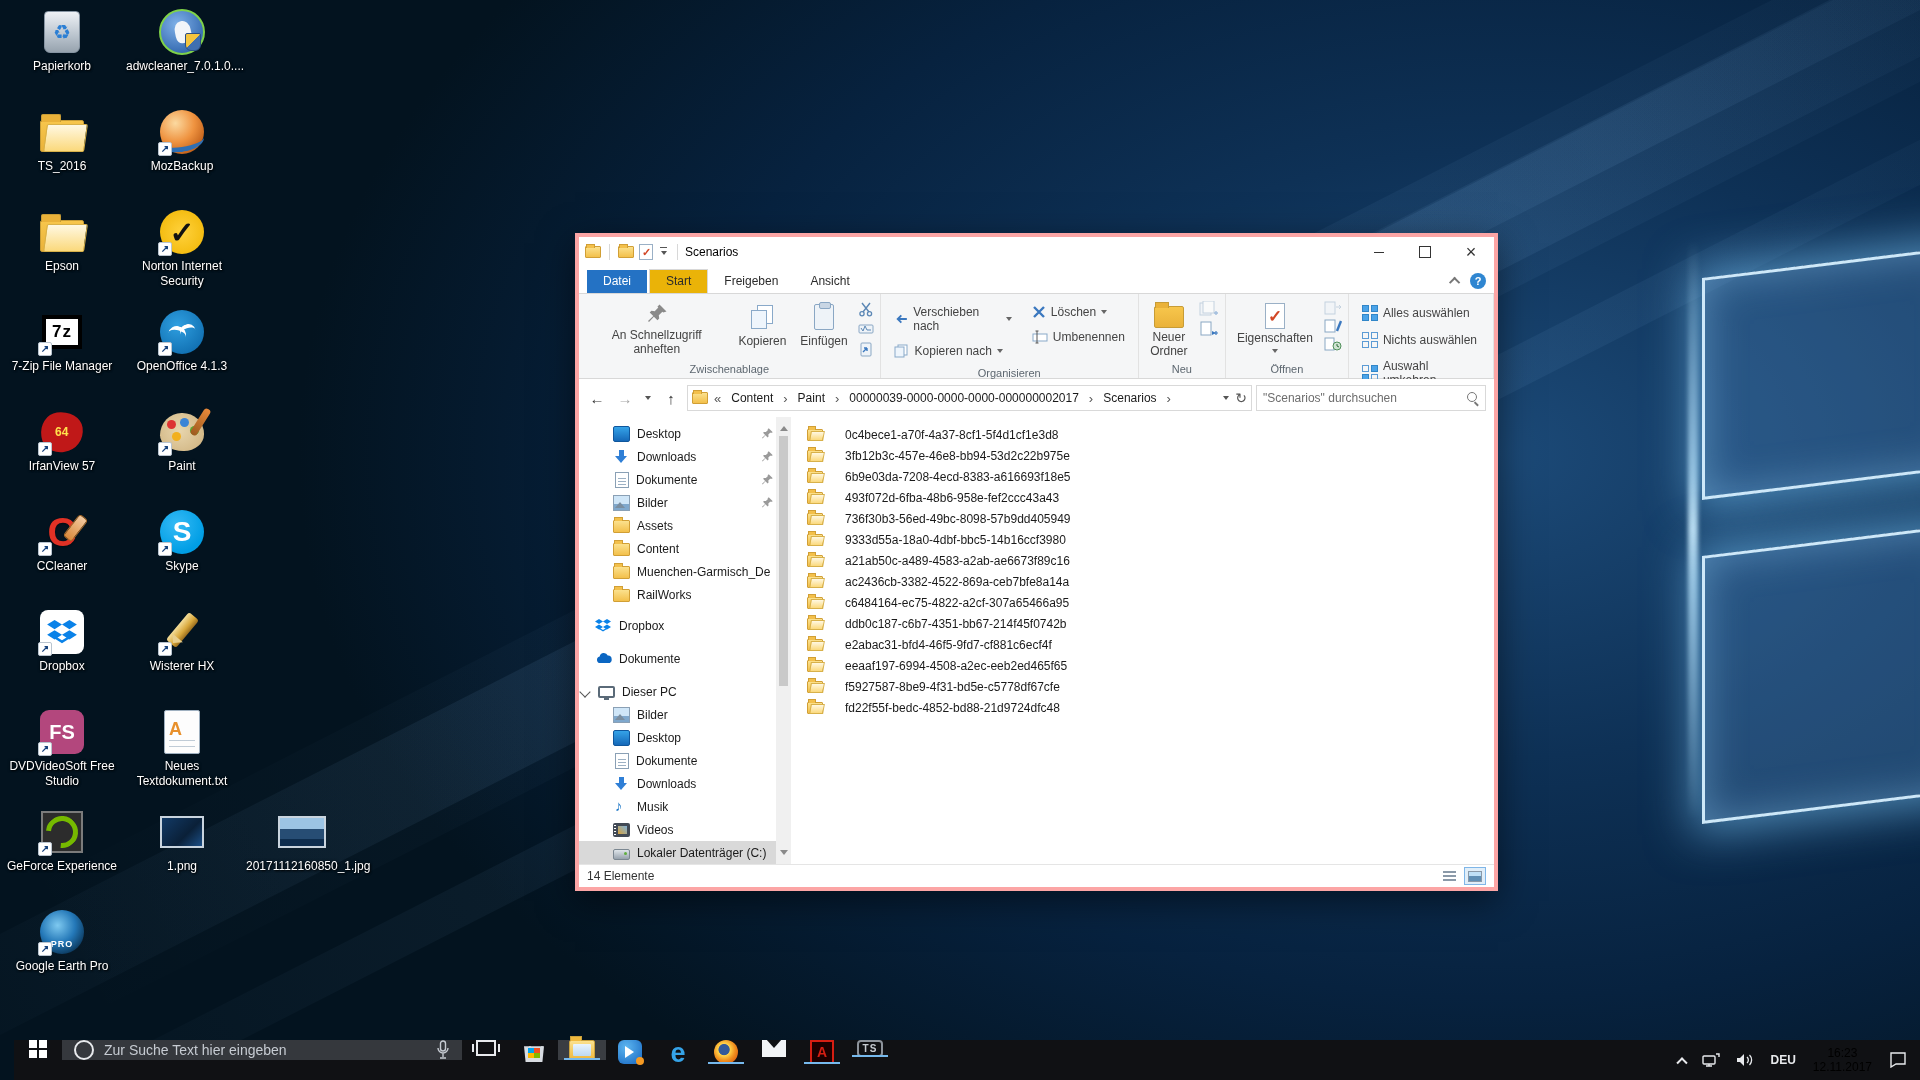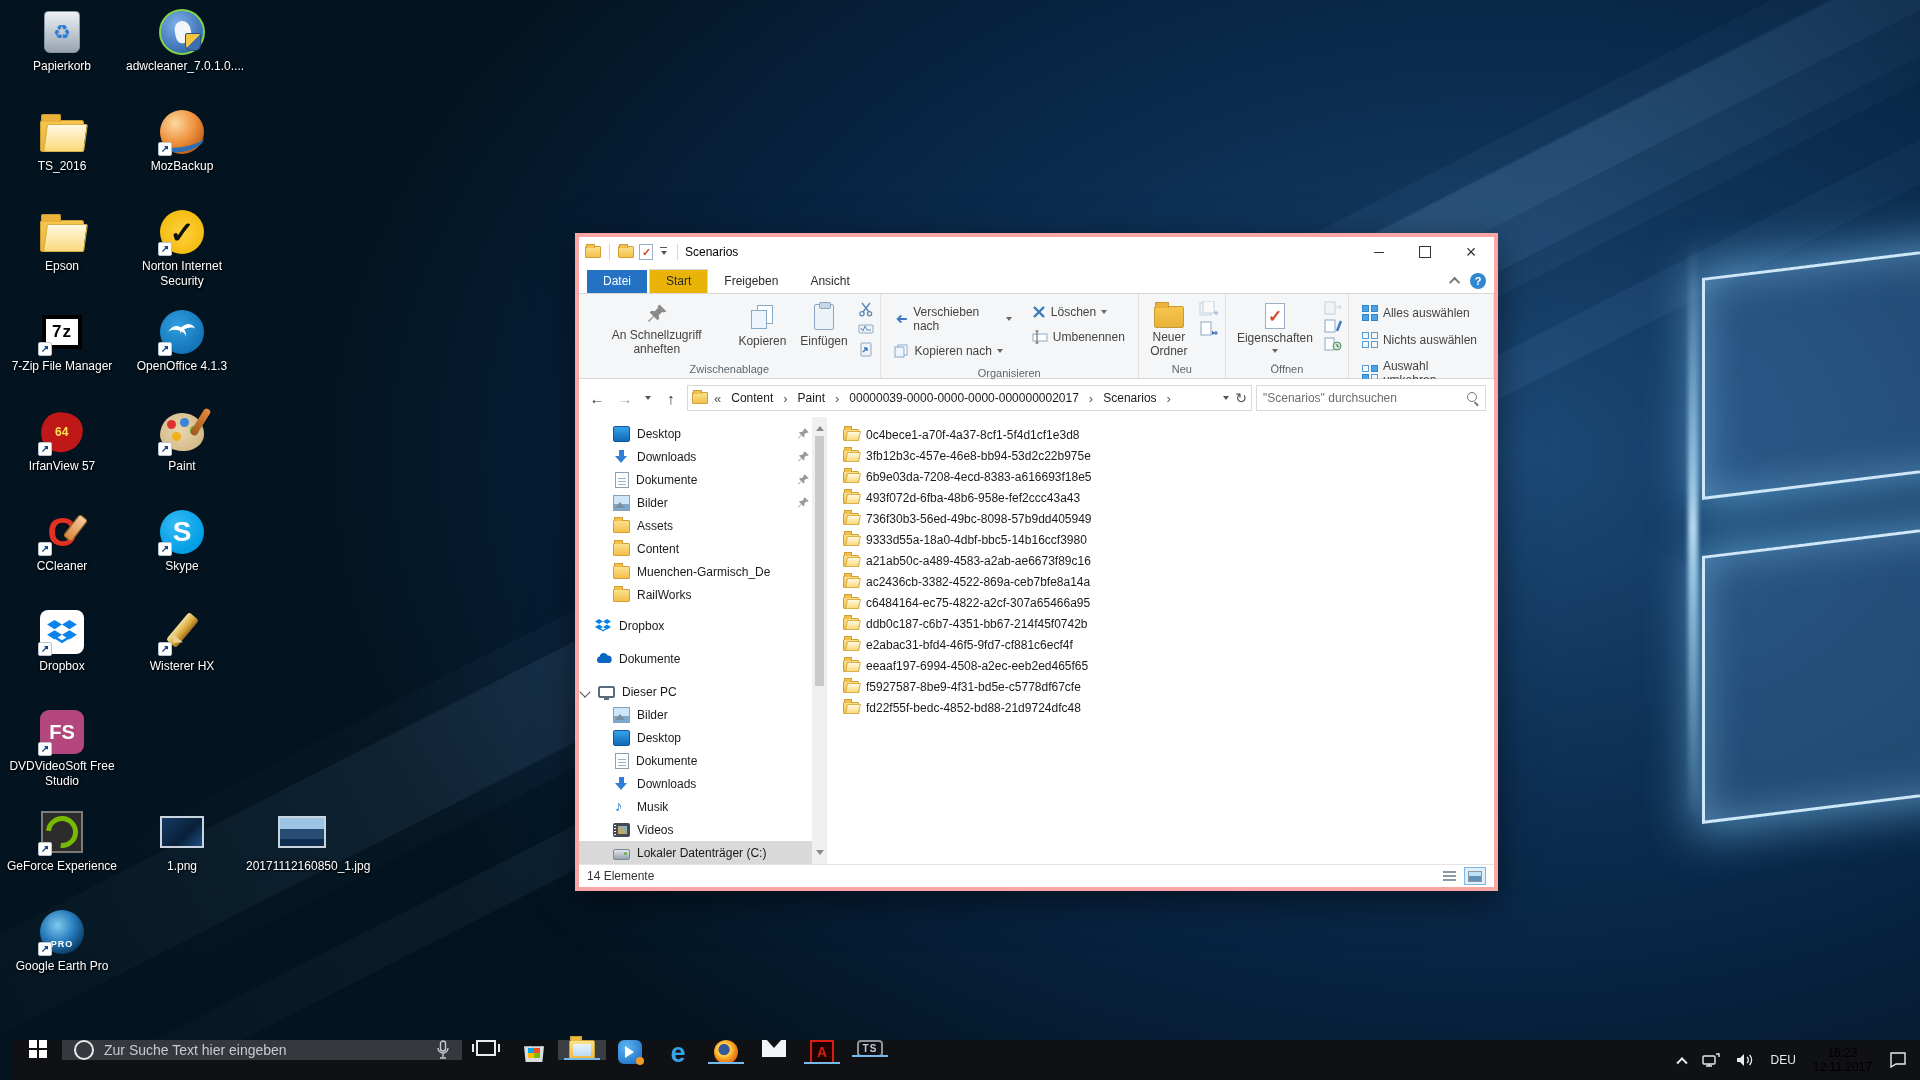--- a/index.html
+++ b/index.html
@@ -146,21 +146,21 @@
   .refresh::before { content:"\21BB"; font-size:14px; }
   .search-box { width:230px; height:26px; border:1px solid #d9d9d9; display:flex; align-items:center; padding:0 6px; flex:none; }
   .search-box input { border:none; outline:none; flex:1; font-size:12px; color:#333; font-family:inherit; min-width:0; }
   .search-box input::placeholder { color:#6d6d6d; }
   .mag { width:12px; height:12px; position:relative; flex:none; }
   .mag::before { content:""; position:absolute; left:0; top:0; width:8px; height:8px; border:1.5px solid #777; border-radius:50%; }
   .mag::after { content:""; position:absolute; right:0px; bottom:0px; width:5px; height:1.5px; background:#777; transform:rotate(45deg); }
 
   
   .main { flex:1; display:flex; min-height:0; }
-  .navpane { width:248px; flex:none; display:flex; }
+  .navpane { width:212px; flex:none; display:flex; }
   .nav-list { flex:1; padding-top:5px; overflow:hidden; }
   .nav-item { height:23px; display:flex; align-items:center; gap:7px; padding-left:34px; padding-right:2px; cursor:default; }
   .nav-item.root { padding-left:16px; }
   .nav-item.sel { background:#d9d9d9; }
   .nav-item .txt { white-space:nowrap; overflow:hidden; }
   .nav-item .pin { margin-left:auto; flex:none; }
   .gap8 { height:8px; } .gap10 { height:10px; }
   .expander { width:8px; height:8px; margin-left:-14px; margin-right:2px; border-right:1.5px solid #555; border-bottom:1.5px solid #555; transform:rotate(45deg); flex:none; }
 
   .ni { width:17px; height:16px; flex:none; position:relative; }
@@ -183,21 +183,21 @@
   .ni-disk::after { content:""; position:absolute; right:2px; top:2px; width:3px; height:3px; border-radius:50%; background:#5fae3f; }
   .pin-svg { width:13px; height:13px; }
 
   .nav-scroll { width:15px; flex:none; background:#f0f0f0; display:flex; flex-direction:column; align-items:center; }
   .scroll-arrow { width:0; height:0; border:4px solid transparent; margin:5px 0; }
   .scroll-arrow.up { border-bottom:5px solid #8a8a8a; }
   .scroll-arrow.down { border-top:5px solid #8a8a8a; margin-top:auto; }
   .scroll-thumb { width:9px; height:250px; background:#c9c9c9; border-radius:0; }
 
   .filelist { flex:1; padding:7px 0 0 8px; overflow:hidden; }
-  .file-row { height:21px; display:flex; align-items:center; gap:7px; padding:0 8px; width:max-content; border-radius:1px; }
+  .file-row { height:21px; display:flex; align-items:center; gap:22px; padding:0 8px; width:max-content; border-radius:1px; }
   .f16 { width:16px; height:12px; background:linear-gradient(#fbe18e,#f3c04b); border:1px solid #d19f35; border-radius:1px; position:relative; flex:none; }
   .f16::before { content:""; position:absolute; top:-4px; left:0; width:6px; height:3px; background:#f3c04b; border:1px solid #d19f35; border-bottom:none; }
   .f16::after { content:""; position:absolute; left:2px; top:1px; right:-2px; bottom:-1px; background:linear-gradient(#fff8e2,#fbd97c); border:1px solid #d8b14a; transform:skewX(-10deg); }
 
   .statusbar { height:23px; border-top:1px solid #e5e5e5; display:flex; align-items:center; padding:0 8px; flex:none; color:#333; }
   .sb-views { margin-left:auto; display:flex; gap:4px; }
   .sb-btn { width:22px; height:18px; display:flex; align-items:center; justify-content:center; border:1px solid transparent; }
   .sb-btn.active { border-color:#7fb6e8; background:#e0eef9; }
   .ic-listview { width:13px; height:11px; background:repeating-linear-gradient(#8a99a8 0 2px, #0000 2px 4px); }
   .ic-thumbview { width:14px; height:11px; background:linear-gradient(#bfe0f7 0 50%, #5f8fb5 50%); border:1px solid #8a99a8; }
@@ -232,21 +232,21 @@
   .ic-edge::before { content:"e"; }
   .ic-firefox { width:24px; height:24px; border-radius:50%; background:radial-gradient(circle at 42% 40%, #345a9a 0 26%, #ffd24a 30%, #f08f1e 55%, #d9570e 85%); }
   .ic-mail { width:24px; height:17px; background:#f2f4f6; position:relative; overflow:hidden; }
   .ic-mail::before { content:""; position:absolute; left:-4px; top:-10px; width:32px; height:18px; background:#101114; transform:rotate(0deg); clip-path:polygon(0 0,100% 0,50% 100%); }
   .ic-acrobat { width:24px; height:24px; background:#1d0000; border:2px solid #d61e12; display:flex; align-items:center; justify-content:center; color:#d61e12; font-weight:bold; font-size:14px; }
   .ic-acrobat::before { content:"A"; }
   .ic-ts { width:26px; height:17px; border:2px solid #8e949c; border-radius:4px; display:flex; align-items:center; justify-content:center; color:#c6cbd2; font-size:10px; font-weight:bold; letter-spacing:1px; }
   .ic-ts::before { content:"TS"; }
 
   .tb-tray { margin-left:auto; display:flex; align-items:center; gap:2px; padding-right:6px; }
-  .tray-btn { height:40px; display:flex; align-items:center; justify-content:center; padding:0 7px; color:#e8eaed; }
+  .tray-btn { height:40px; display:flex; align-items:center; justify-content:center; padding:0 7px; color:#e8eaed;font-weight:bold; }
   .chev-tray { width:8px; height:8px; border-left:2px solid #e8eaed; border-top:2px solid #e8eaed; transform:rotate(45deg) translate(2px,2px); }
   .tray-lang { font-size:12px; }
   .tray-clock { display:flex; flex-direction:column; align-items:center; justify-content:center; font-size:12px; line-height:14px; padding:0 8px; }
   .svgi { display:block; }
 </style>
 </head>
 <body>
 
 <div class="wallpaper">
   <div class="beam b3"></div>
@@ -356,20 +356,26 @@
         <span class="sc-arrow"></span>
       </div>
     <div class="lbl">Wisterer HX</div>
   </div>
   <div class="dicon" style="grid-area:8/1">
     <div class="art">
         <div class="art-fs"></div>
         <span class="sc-arrow"></span>
       </div>
     <div class="lbl">DVDVideoSoft Free Studio</div>
+  </div>
+  <div class="dicon" style="grid-area:8/2">
+    <div class="art">
+        <div class="art-txt"></div>
+      </div>
+    <div class="lbl">Neues Textdokument.txt</div>
   </div>
   <div class="dicon" style="grid-area:9/1">
     <div class="art">
         <div class="art-gf"></div>
         <span class="sc-arrow"></span>
       </div>
     <div class="lbl">GeForce Experience</div>
   </div>
   <div class="dicon" style="grid-area:9/2">
     <div class="art">

